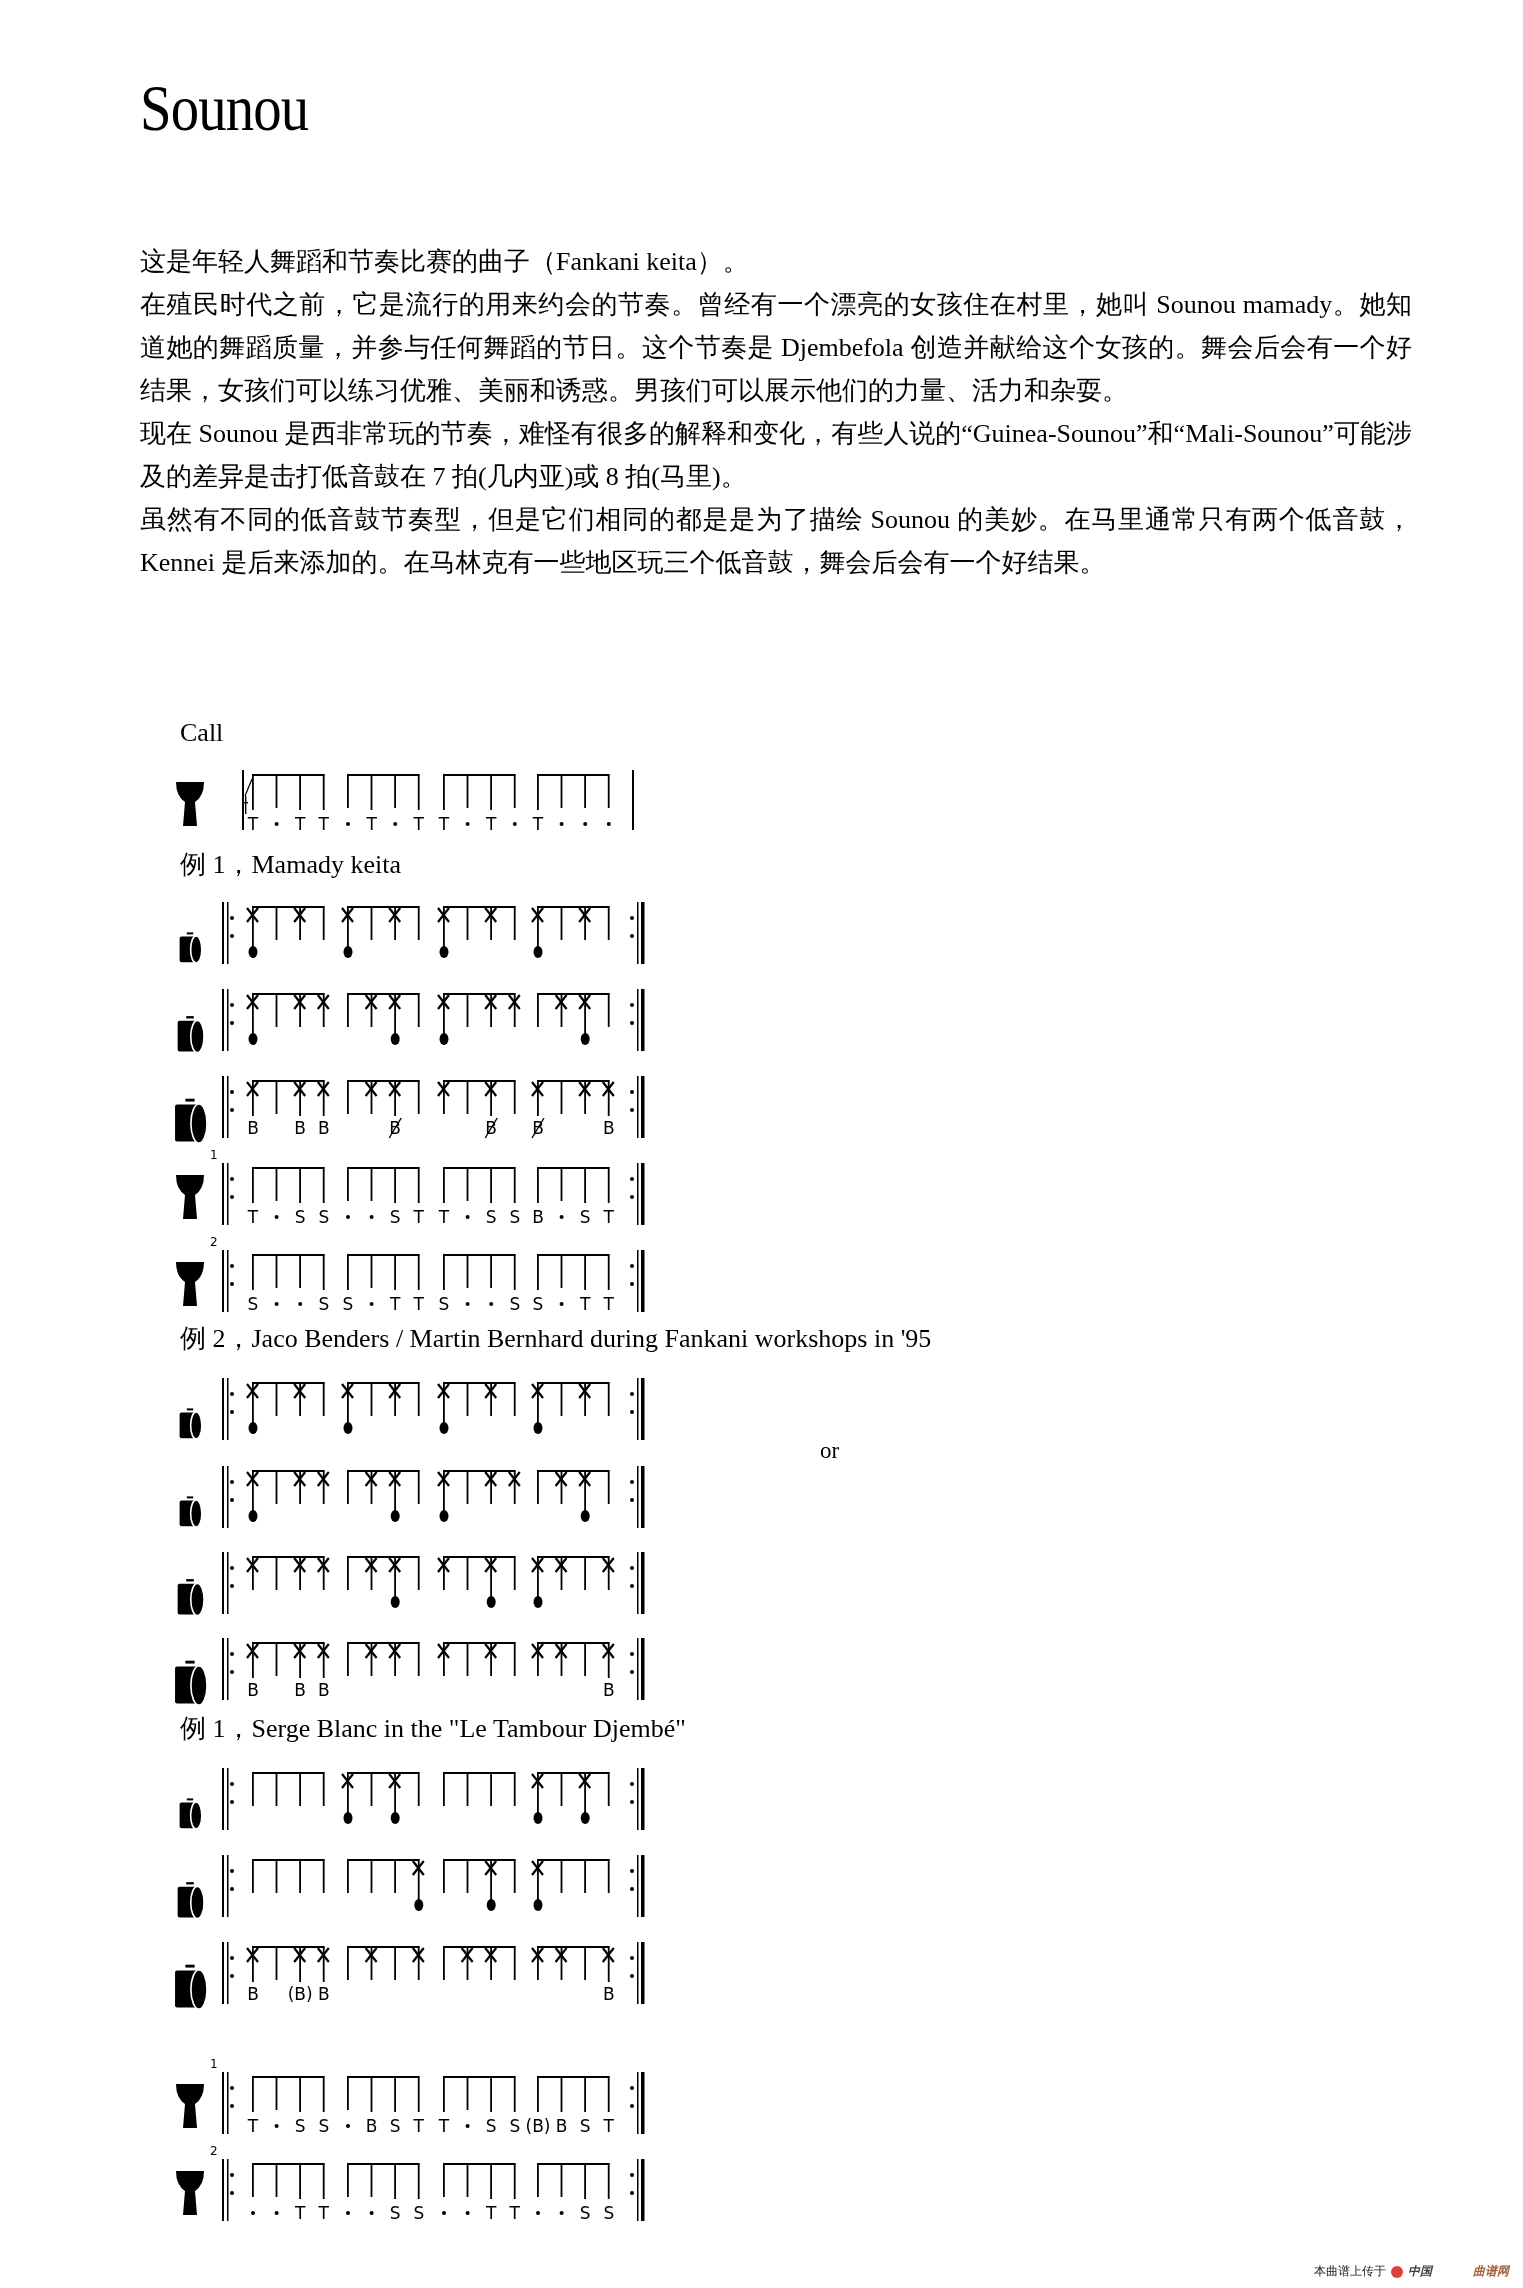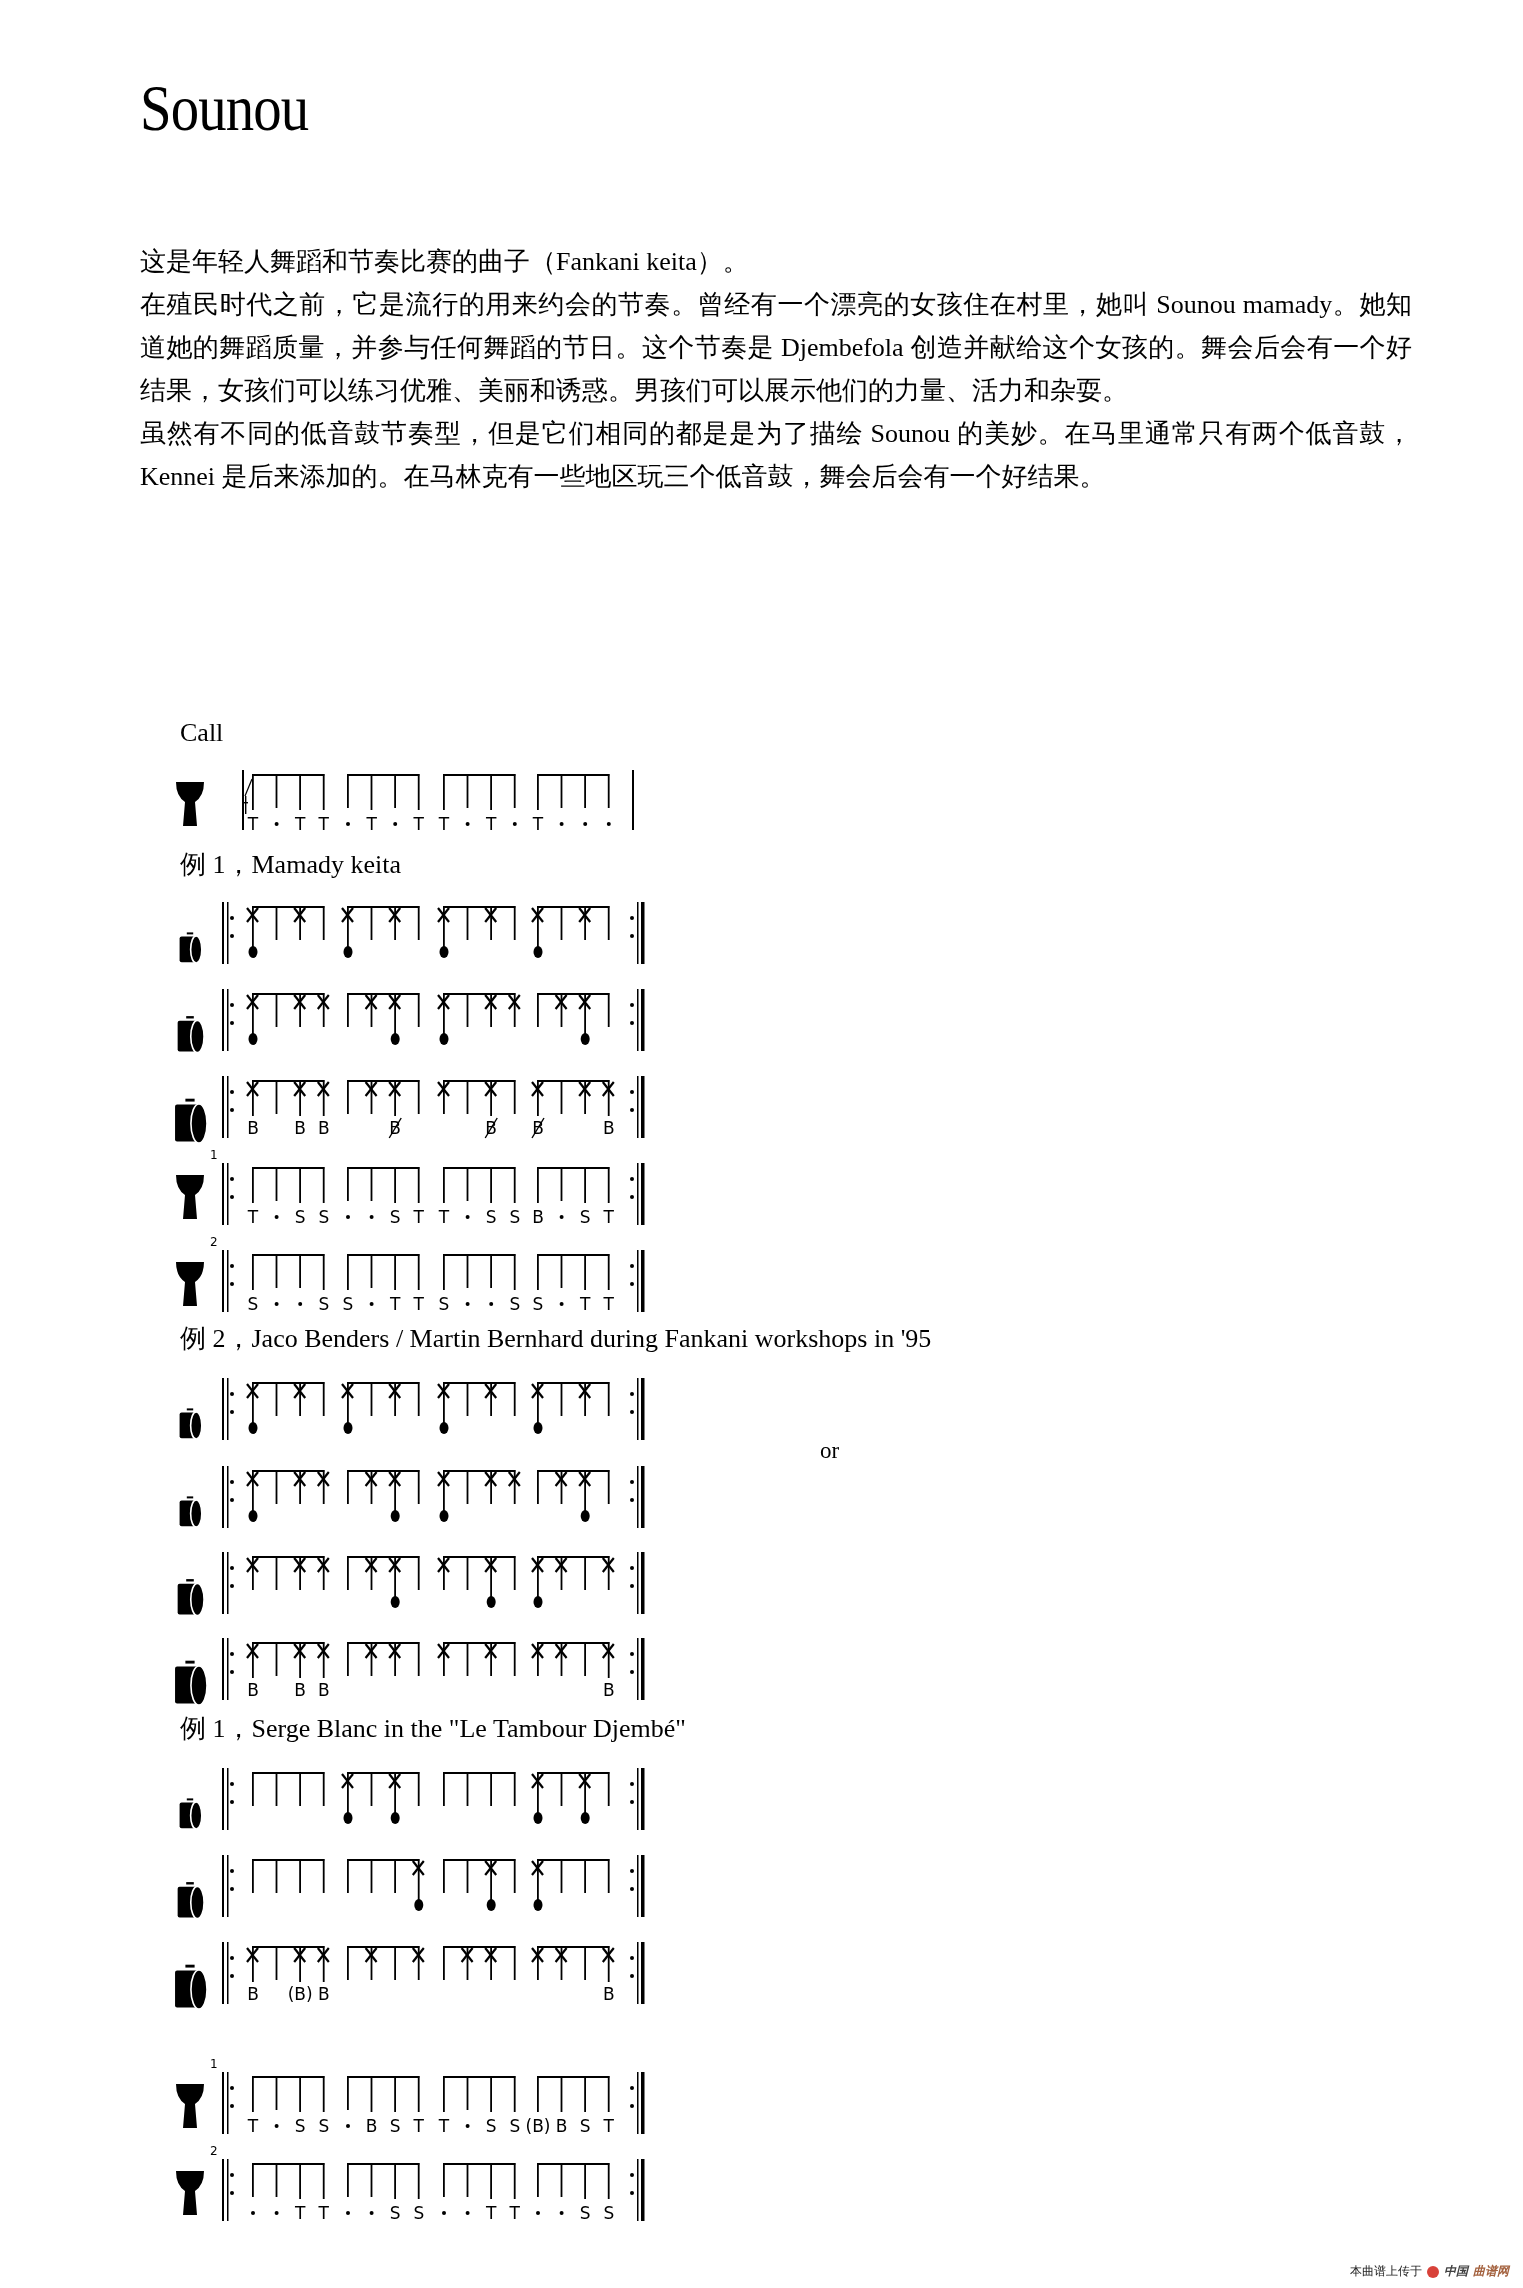--- a/index.html
+++ b/index.html
@@ -10,30 +10,31 @@
   .para { position:absolute; left:140px; top:240px; width:1272px; font-size:26px; line-height:43px; }
   .para p { margin:0; text-align:justify; }
   .label { position:absolute; left:140px; font-size:26px; line-height:30px; white-space:nowrap;margin-left:40px; }
   .row { position:absolute; left:140px; width:700px; height:80px; }
   .row svg { position:absolute; left:0; top:0; overflow:visible; }
   .or-text { position:absolute; font-size:23px;margin-top:34px; }
   .footer { position:absolute; right:14px; bottom:8px; font-family:"DejaVu Sans", sans-serif;
             font-size:12px; color:#222; display:flex; align-items:center; gap:5px; }
   .footer .logo-mark { width:12px; height:12px; border-radius:50%; background:#d8423a; display:inline-block; }
   .footer .brand1 { font-weight:bold; font-style:italic; color:#404040; }
-  .footer .brand2 { font-weight:bold; font-style:italic; color:#a4623f; }
+  .footer .brand2 { font-weight:bold; font-style:italic; color:#a4623f;margin-left:36px; }
 </style>
 </head>
 <body>
 
 <div class="title">Sounou</div>
 
 <div class="para">
   <p>这是年轻人舞蹈和节奏比赛的曲子（Fankani keita）。</p>
   <p>在殖民时代之前，它是流行的用来约会的节奏。曾经有一个漂亮的女孩住在村里，她叫 Sounou mamady。她知道她的舞蹈质量，并参与任何舞蹈的节日。这个节奏是 Djembefola 创造并献给这个女孩的。舞会后会有一个好结果，女孩们可以练习优雅、美丽和诱惑。男孩们可以展示他们的力量、活力和杂耍。</p>
+  <p>现在 Sounou 是西非常玩的节奏，难怪有很多的解释和变化，有些人说的“Guinea-Sounou”和“Mali-Sounou”可能涉及的差异是击打低音鼓在 7 拍(几内亚)或 8 拍(马里)。</p>
   <p>虽然有不同的低音鼓节奏型，但是它们相同的都是是为了描绘 Sounou 的美妙。在马里通常只有两个低音鼓，Kennei 是后来添加的。在马林克有一些地区玩三个低音鼓，舞会后会有一个好结果。</p>
 </div>
 
 <div class="label" style="top:718px">Call</div>
 <div class="row" style="top:760px">
     <svg width="720" height="90">
       <g>
         <path d="M36 22 h28 q0 14 -9 20 l2 24 h-14 l2 -24 q-9 -6 -9 -20z" fill="#000"></path>
       </g>
       <rect x="102" y="10" width="2" height="60" fill="#000"></rect>

